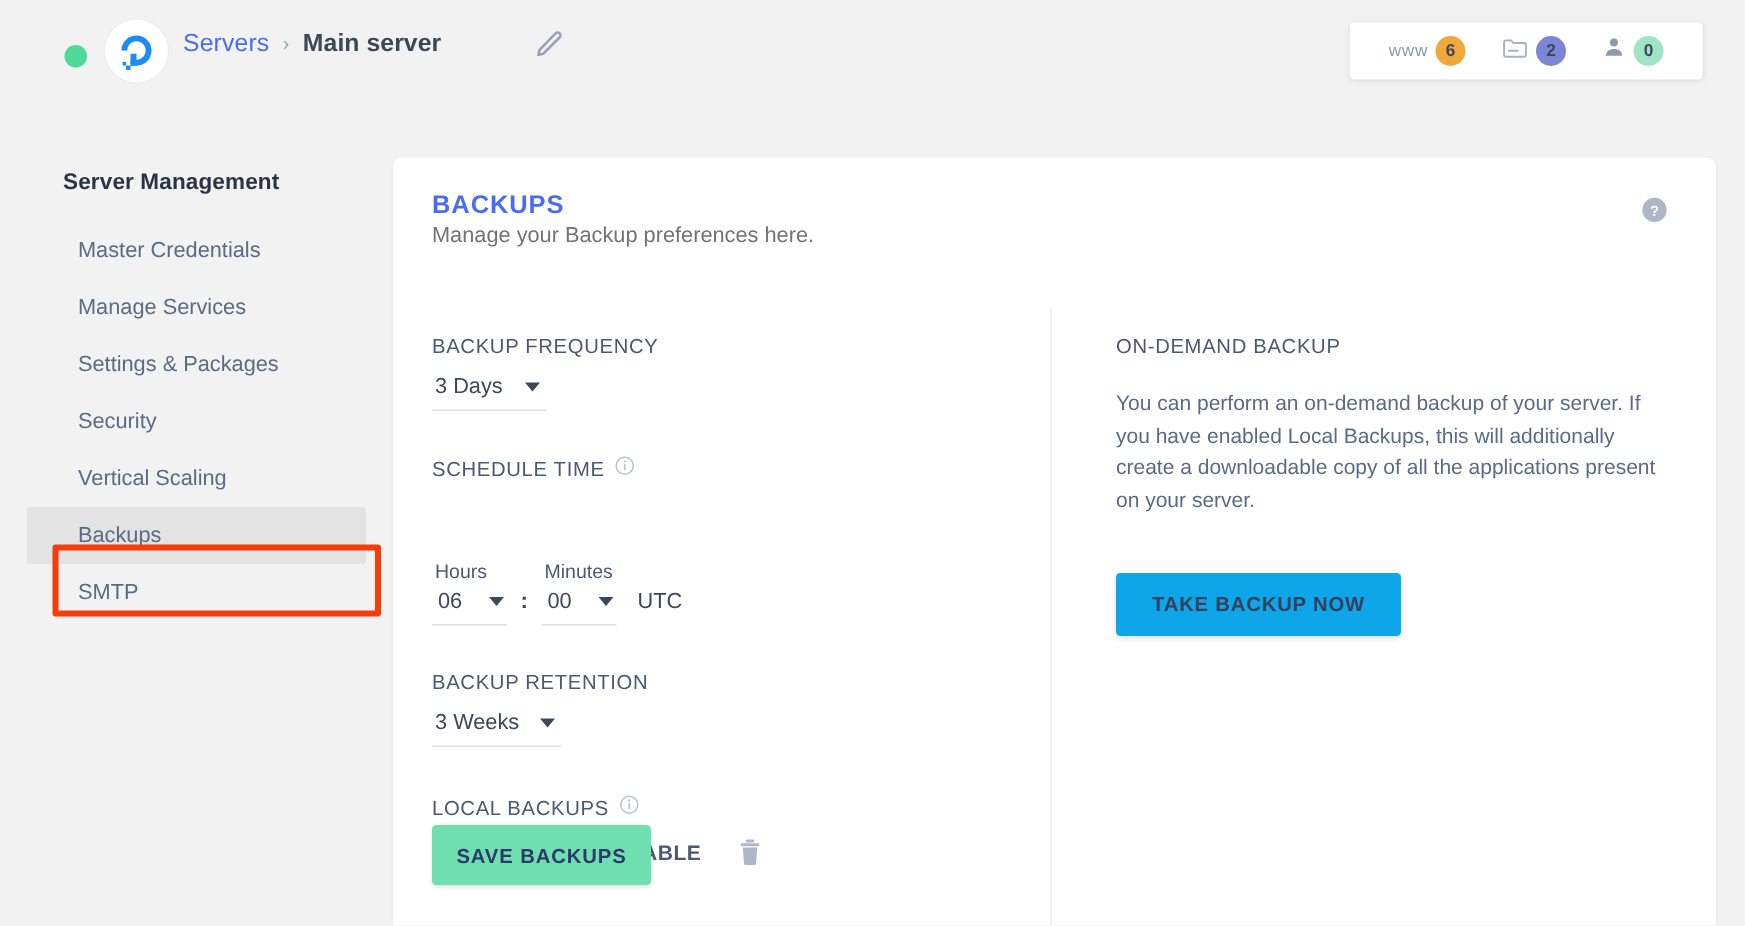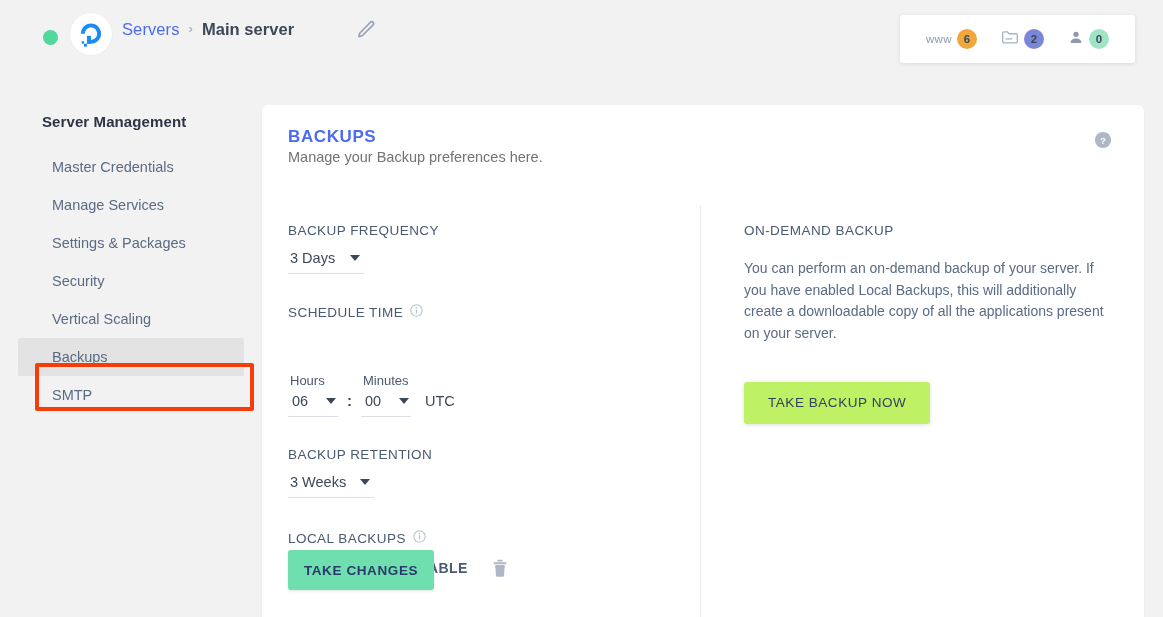--- a/index.html
+++ b/index.html
@@ -79,21 +79,21 @@
     position: absolute;
     left: 356px; top: 20px;
     width: 20px; height: 20px;
     cursor: pointer;
   }
 
   
   .badge-card {
     position: absolute;
     right: 28px; top: 15px;
-    height: 48px;
+    height: 38px;
     background: #ffffff;
     border-radius: 3px;
     box-shadow: 0 1px 4px rgba(0,0,0,0.10);
     display: flex;
     align-items: center;
     padding: 0 14px;
   }
   .badge-group {
     display: flex;
     align-items: center;
@@ -345,27 +345,27 @@
   .rc-body {
     margin-top: 20px;
     font-size: 14px;
     line-height: 1.55;
     color: #5a6b84;
   }
   .takebackup-btn {
     margin-top: 37px;
     min-width: 170px;
     height: 42px;
-    background: #bef264;
+    background: #0ea5e9;
     border: none;
     border-radius: 3px;
     box-shadow: 0 1px 4px rgba(0,0,0,0.13);
     color: #33415c;
     font-size: 13.5px;
-    font-weight: 400;
+    font-weight: 700;
     letter-spacing: 0.55px;
     font-family: "Liberation Sans", sans-serif;
     cursor: pointer;
     padding: 0 24px;
   }
 </style>
 </head>
 <body>
 
 <div id="app">
@@ -527,21 +527,21 @@
             <svg width="16" height="18" viewBox="0 0 18 20" fill="#aeb7c6">
               <rect x="6" y="0.6" width="6" height="2.2" rx="0.6"></rect>
               <rect x="2" y="3.4" width="14" height="2.3" rx="0.6"></rect>
               <path d="M3.6 6.6h10.8l-0.9 12.3a1 1 0 0 1-1 0.9H5.5a1 1 0 0 1-1-0.9L3.6 6.6z"></path>
             </svg>
           </span>
         </div>
       </div>
     </div>
 
-    <button class="save-btn">TAKE CHANGES</button>
+    <button class="save-btn">SAVE BACKUPS</button>
 
     <div class="col-right">
       <div class="rc-label">ON-DEMAND BACKUP</div>
       <div class="rc-body">You can perform an on-demand backup of your server. If you have enabled Local Backups, this will additionally create a downloadable copy of all the applications present on your server.</div>
       <button class="takebackup-btn">TAKE BACKUP NOW</button>
     </div>
 
   </div>
 </div>
 

